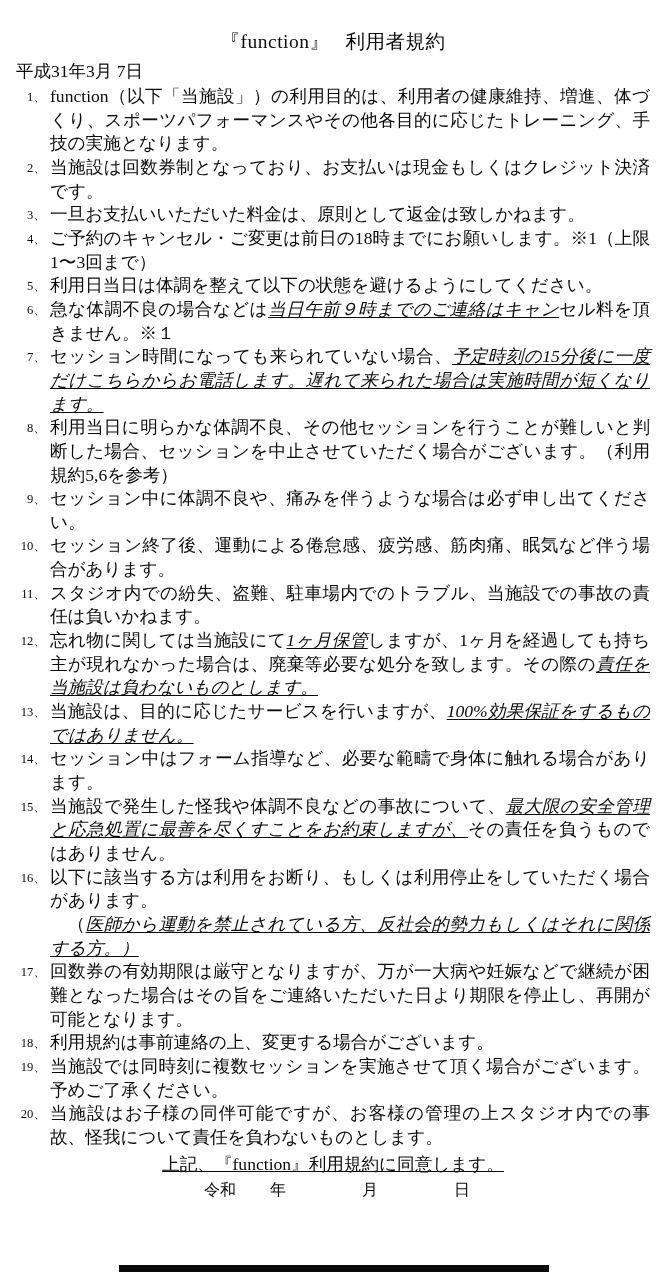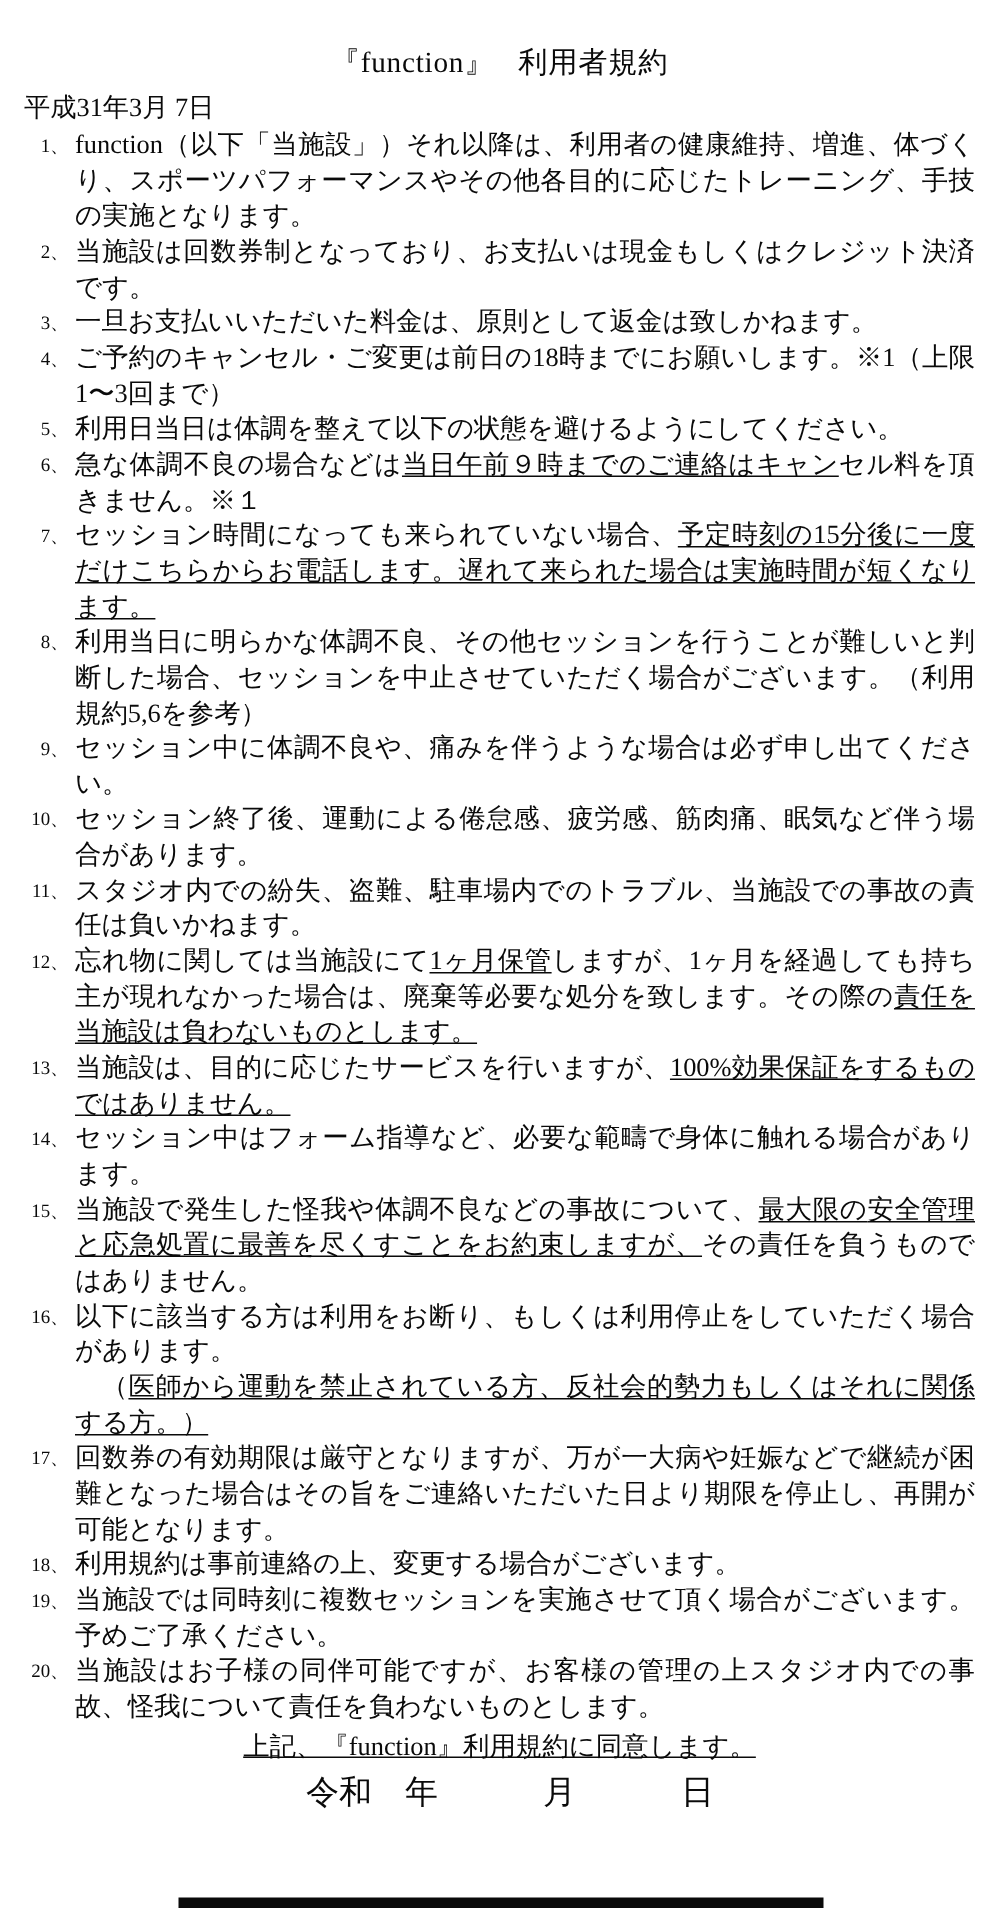--- a/index.html
+++ b/index.html
@@ -54,39 +54,39 @@
     top: 0;
     width: 30px;
     text-align: right;
     font-size: 12.6px;
     line-height: 1.95;
     font-family: "Liberation Serif", serif;
     letter-spacing: 0;
   }
   .num .comma { font-size: 12.6px; }
   .body-text { display: block; }
-  .u { text-decoration: underline; text-underline-offset: 2px; }
+  .u { text-decoration: underline; text-underline-offset: 2px; font-style: italic; }
   .indent1 { display: block; text-indent: 1em; }
   .sub {
     display: block;
     padding-left: 1.1em;
     text-indent: 0;
   }
   .center-line {
     text-align: center;
     font-size: 17.6px;
     margin-top: 2px;
     white-space: nowrap;
     text-decoration: underline;
   }
   .sign-row {
     display: flex;
     justify-content: center;
     gap: 0;
-    font-size: 22px;
+    font-size: 16px;
     margin-top: 4px;
     letter-spacing: 0;
   }
   .sign-row span { display: inline-block; }
   .sign-era { width: 118px; text-align: left; padding-left: 52px; box-sizing: border-box; }
   .sign-y { width: 92px; text-align: left; }
   .sign-m { width: 92px; text-align: left; }
   .sign-d { width: 60px; text-align: left; }
   .addr-rule {
     position: absolute;
@@ -107,21 +107,21 @@
     <span>『function』</span><span class="title-gap"></span><span>利用者規約</span>
   </div>
 
   <div class="doc-date">平成31年3月 7日</div>
 
   <ol class="clauses">
 
     <li>
       <span class="num"><span>1</span><span class="comma">、</span></span>
       <span class="body-text">
-        <span>function（以下「当施設」）それ以降は、利用者の健康維持、増</span><span>進、体づくり、スポーツパフォーマンスやその他各目的に応じ</span><span>たトレーニング、手技の実施となります。</span>
+        <span>function（以下「当施設」）の利用目的は、利用者の健康維持、増</span><span>進、体づくり、スポーツパフォーマンスやその他各目的に応じ</span><span>たトレーニング、手技の実施となります。</span>
       </span>
     </li>
 
     <li>
       <span class="num"><span>2</span><span class="comma">、</span></span>
       <span class="body-text">
         <span>当施設は回数券制となっており、お支払いは現金もしくはクレジ</span><span>ット決済です。</span>
       </span>
     </li>
 

